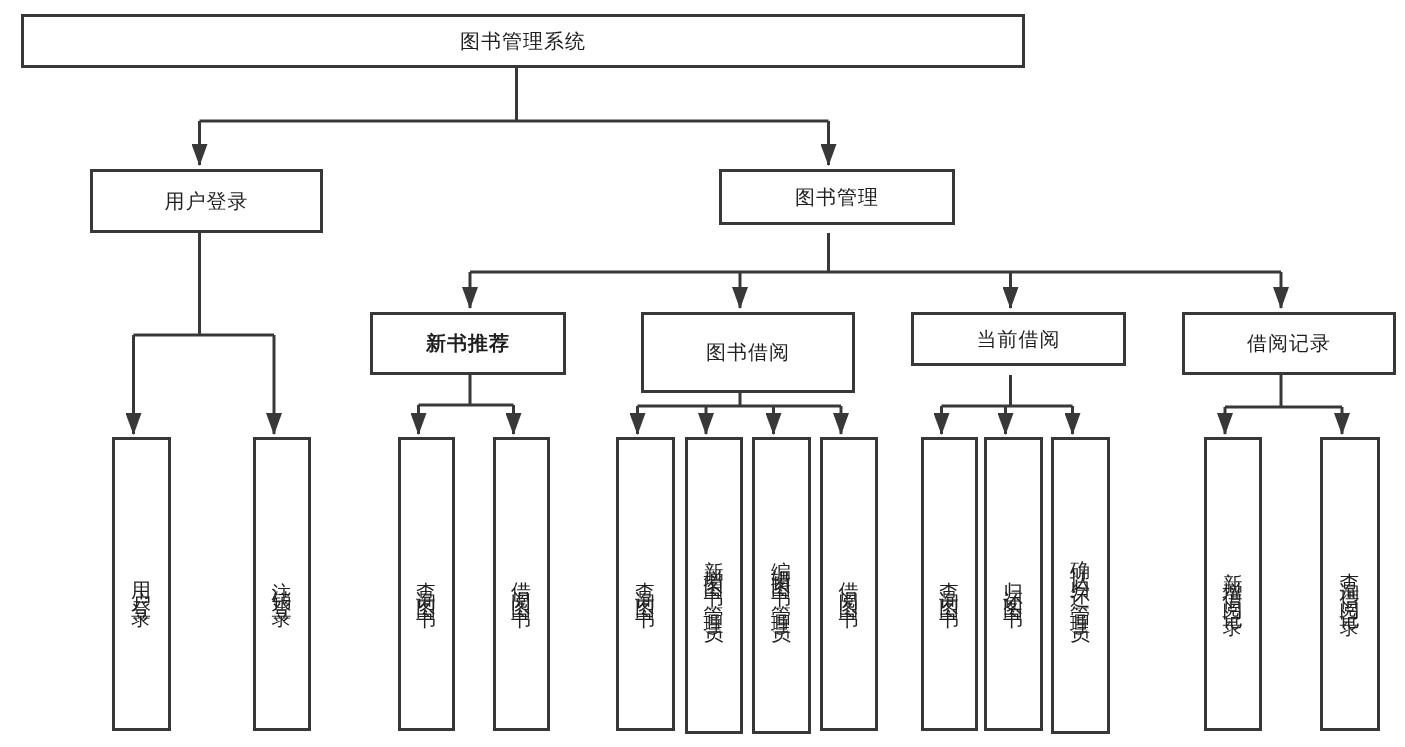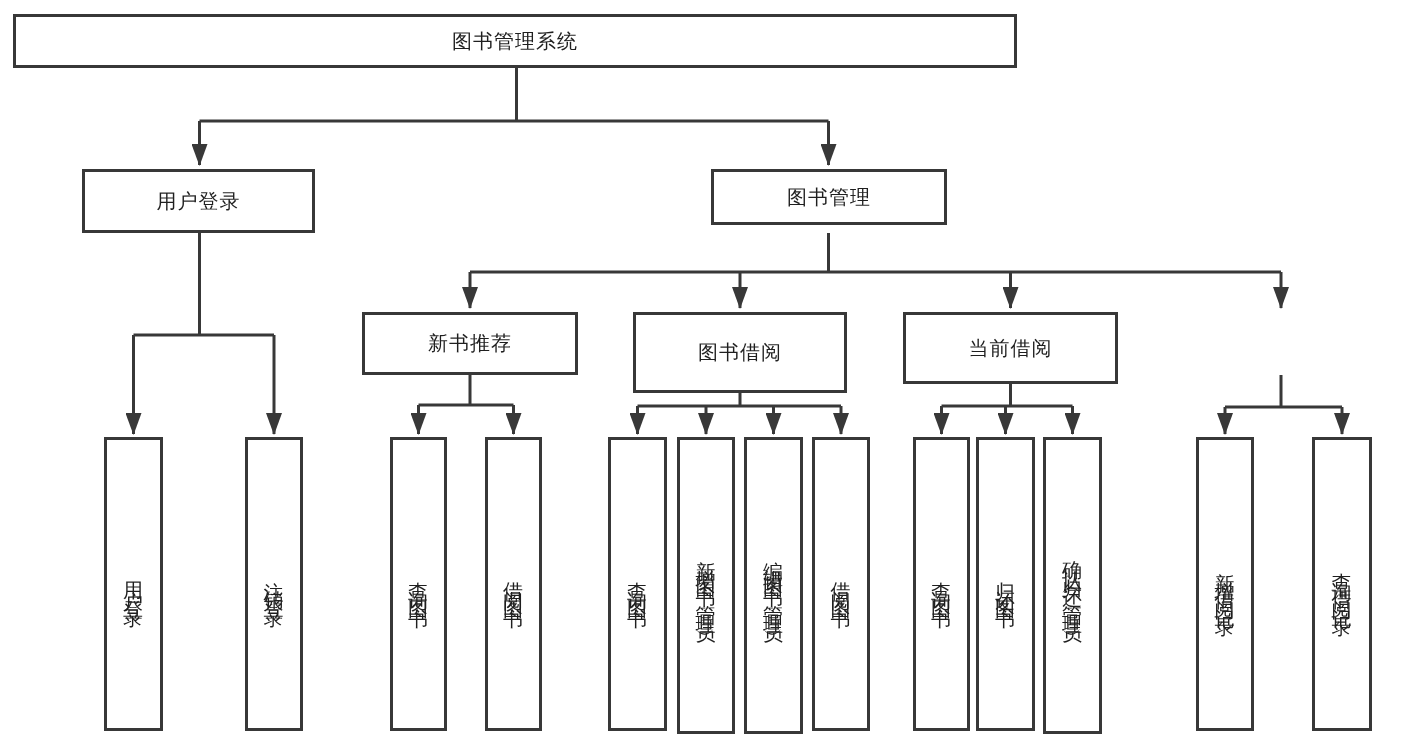--- a/index.html
+++ b/index.html
@@ -22,20 +22,21 @@
   .box{
     position:absolute;
     box-sizing:border-box;
     border:3px solid var(--line);
     background:var(--bg);
     display:flex;align-items:center;justify-content:center;
     color:var(--text);
     font-size:20px;
     letter-spacing:1px;
     z-index:2;
+    margin-left:8px;
   }
   .leaf{
     writing-mode:vertical-rl;
     text-orientation:mixed;
     letter-spacing:9px;
     line-height:1;
   }
   #watermark{
     position:absolute;
     left:1184px;top:716px;
@@ -91,23 +92,24 @@
     <path d="M1281,375 V407 M1225,407 H1342"></path>
     <path d="M1225,407 V434" marker-end="url(#arrow)"></path>
     <path d="M1342,407 V434" marker-end="url(#arrow)"></path>
   </svg>
 
   <div class="box" style="left:13px;top:14px;width:1004px;height:54px;">图书管理系统</div>
 
   <div class="box" style="left:82px;top:169px;width:233px;height:64px;">用户登录</div>
   <div class="box" style="left:711px;top:169px;width:236px;height:56px;">图书管理</div>
 
-  <div class="box" style="left:362px;top:312px;width:216px;height:63px;">新书推荐</div>
+  <div class="box" style="left:362px;top:312px;width:196px;height:63px;font-weight:bold;">新书推荐</div>
   <div class="box" style="left:633px;top:312px;width:214px;height:81px;">图书借阅</div>
-  <div class="box" style="left:903px;top:312px;width:215px;height:72px;">当前借阅</div>
+  <div class="box" style="left:903px;top:312px;width:215px;height:54px;">当前借阅</div>
+  <div class="box" style="left:1174px;top:312px;width:214px;height:63px;">借阅记录</div>
 
   <div class="box leaf" style="left:104px;top:437px;width:59px;height:294px;">用户登录</div>
   <div class="box leaf" style="left:245px;top:437px;width:58px;height:294px;">注销登录</div>
 
   <div class="box leaf" style="left:390px;top:437px;width:57px;height:294px;">查询图书</div>
   <div class="box leaf" style="left:485px;top:437px;width:57px;height:294px;">借阅图书</div>
 
   <div class="box leaf" style="left:608px;top:437px;width:59px;height:294px;">查询图书</div>
   <div class="box leaf" style="left:677px;top:437px;width:58px;height:297px;">新增图书（管理员）</div>
   <div class="box leaf" style="left:744px;top:437px;width:59px;height:297px;">编辑图书（管理员）</div>

